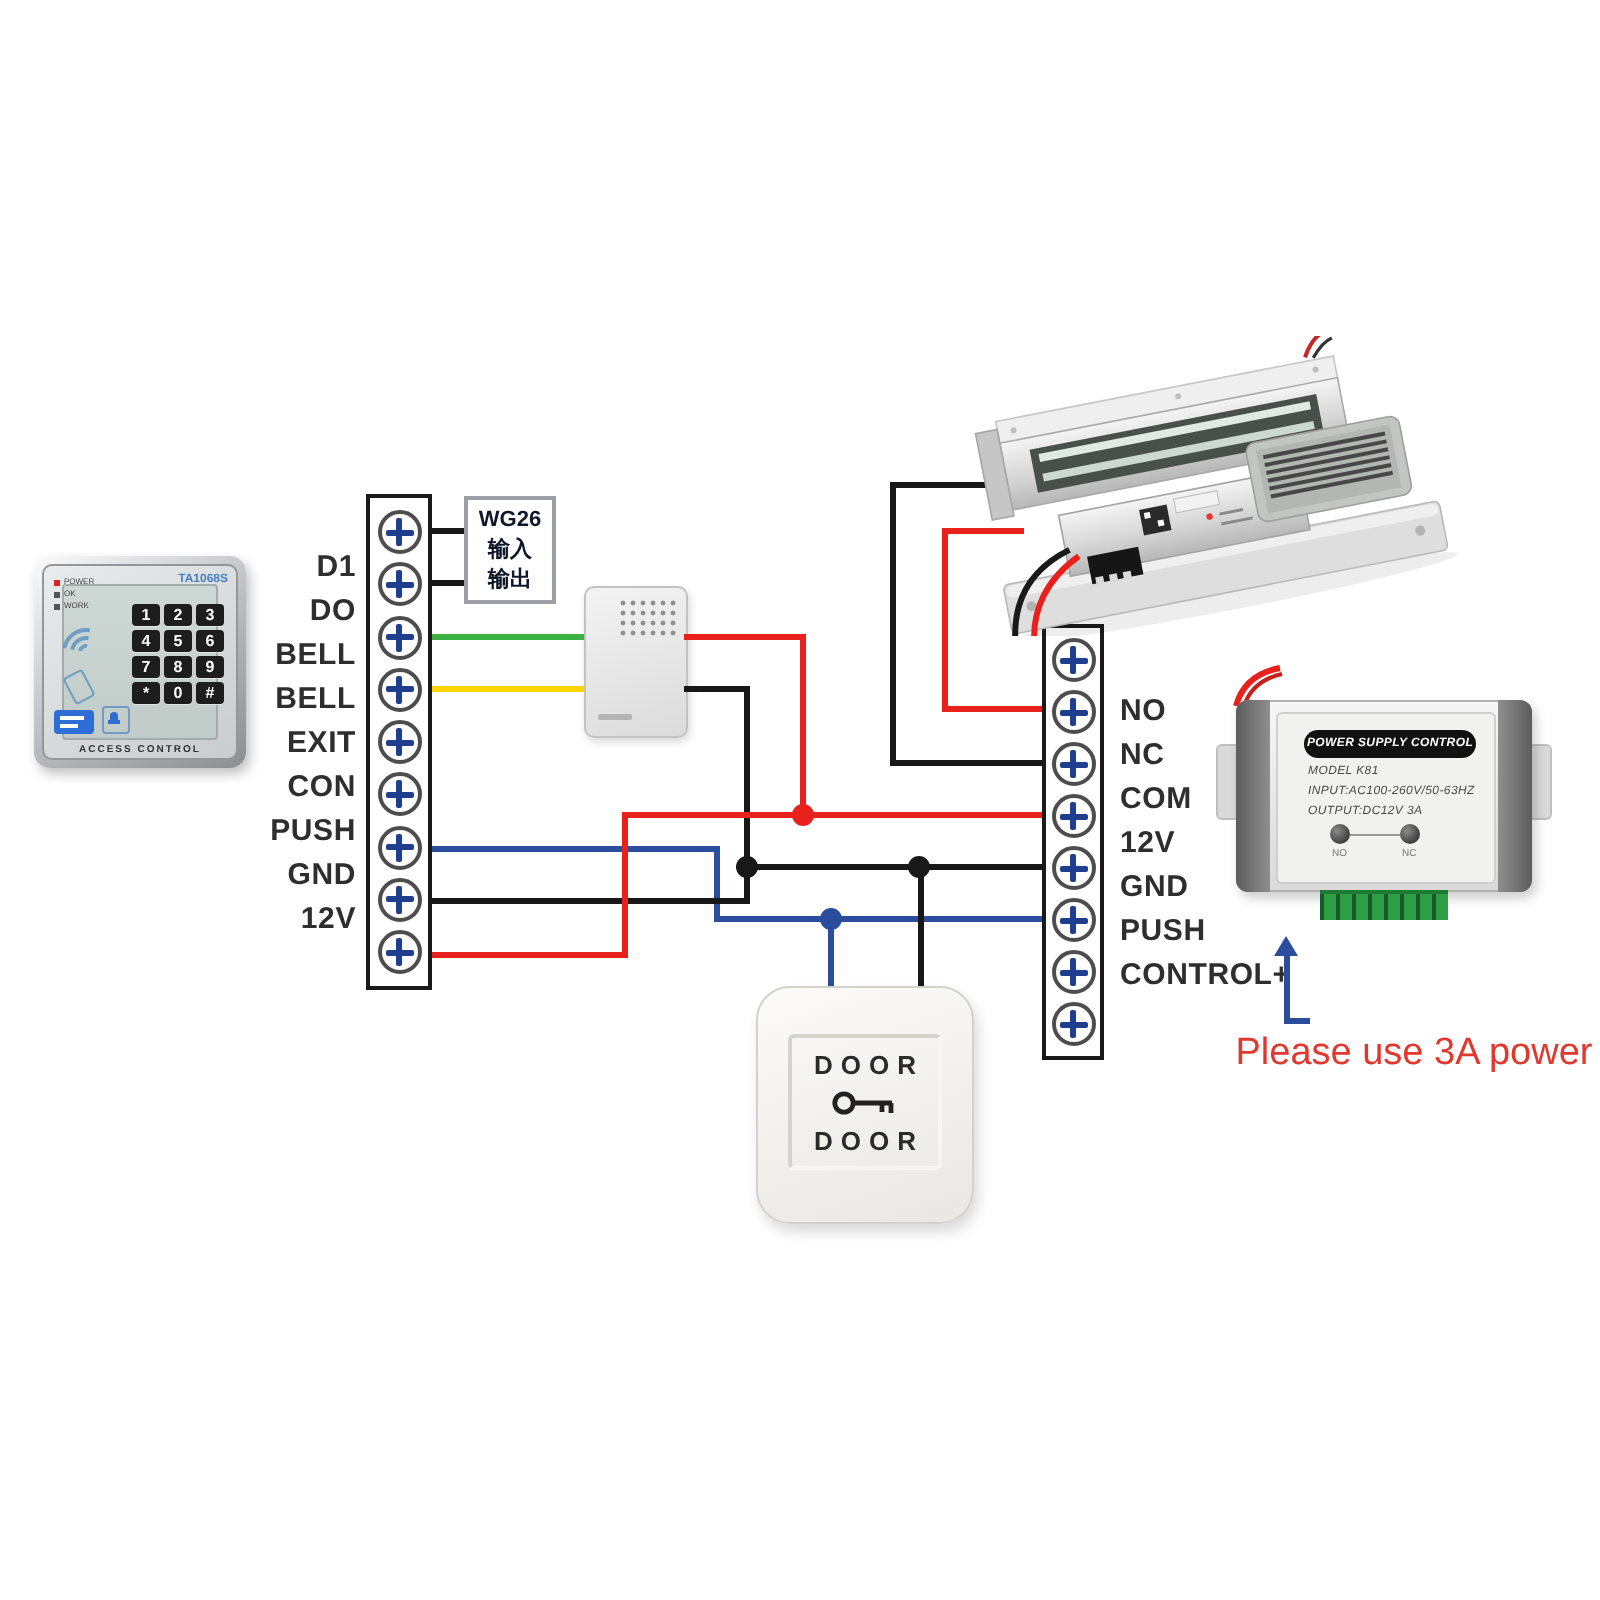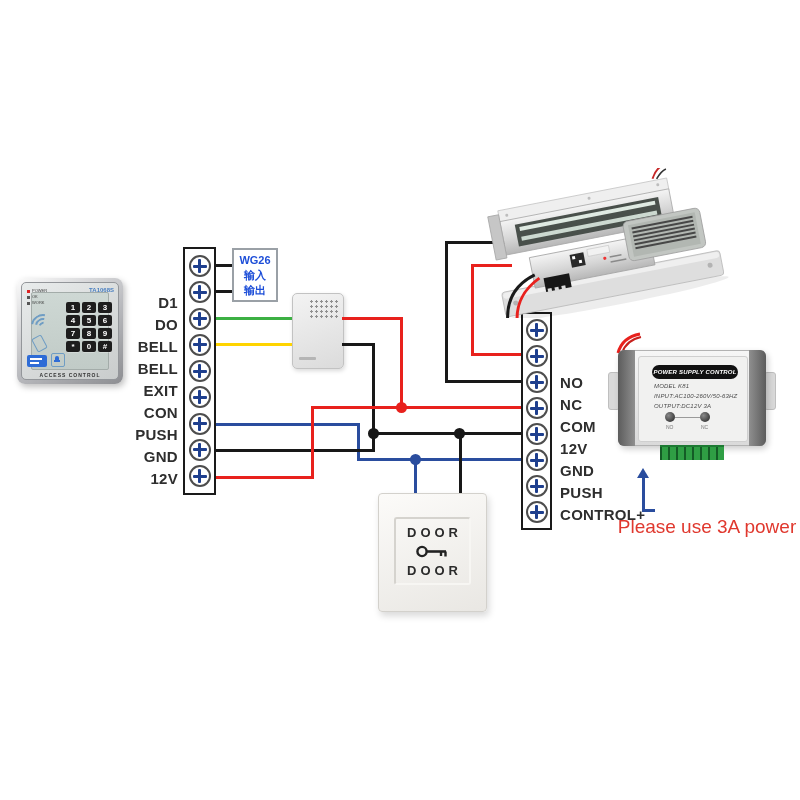--- a/index.html
+++ b/index.html
@@ -10,35 +10,35 @@
   
   .strip{position:absolute;background:#fff;border:2px solid #1a1a1a;
          display:flex;flex-direction:column;justify-content:space-between;
          align-items:center;padding:6px 0;box-sizing:border-box;}
   .term{position:relative;width:22px;height:22px;border-radius:50%;
         border:2px solid #4d4d4d;background:#fff;box-sizing:border-box;flex:0 0 auto;}
   .term::before{content:"";position:absolute;left:50%;top:2px;bottom:2px;width:3px;
         margin-left:-1.5px;background:#1e3f8e;border-radius:1px;}
   .term::after{content:"";position:absolute;top:50%;left:2px;right:2px;height:3px;
         margin-top:-1.5px;background:#1e3f8e;border-radius:1px;}
-  .lblcol{position:absolute;display:flex;flex-direction:column;justify-content:flex-end;
+  .lblcol{position:absolute;display:flex;flex-direction:column;justify-content:center;
           padding:6px 0;box-sizing:border-box;}
   .lblcol span{height:22px;display:flex;align-items:center;font-weight:bold;
                font-size:15px;color:#2e2e2e;letter-spacing:.3px;}
   .lblcol.right-align span{justify-content:flex-end;}
 
   
   .wire{position:absolute;}
   .w-red{background:#e8211d;} .w-black{background:#181818;} .w-blue{background:#2a4d9e;}
   .w-green{background:#3cb043;} .w-yellow{background:#ffd400;}
   .dot{position:absolute;width:11px;height:11px;border-radius:50%;}
 
   
   .wg26{position:absolute;left:232px;top:248px;width:46px;height:54px;background:#fff;
-        border:2px solid #9aa0a6;box-sizing:border-box;text-align:center;color:#1d4ed8;
+        border:2px solid #9aa0a6;box-sizing:border-box;text-align:center;color:#0f172a;
         font-weight:bold;padding-top:3px;}
   .wg26 div{line-height:15px;font-size:11px;}
 
   
   .kp-outer{position:absolute;left:17px;top:278px;width:106px;height:106px;border-radius:8px;
         background:linear-gradient(145deg,#fbfbfb,#b9babe 55%,#8d8e92);
         box-shadow:2px 3px 6px rgba(0,0,0,.25);}
   .kp-mid{position:absolute;left:4px;top:4px;right:4px;bottom:4px;border-radius:5px;
         background:linear-gradient(145deg,#e9ecec,#c9cccc);border:1px solid #93969a;}
   .kp-panel{position:absolute;left:9px;top:9px;right:9px;bottom:9px;border-radius:2px;
@@ -77,21 +77,21 @@
   
   .bell{position:absolute;left:292px;top:293px;width:50px;height:74px;border-radius:5px;
         background:linear-gradient(160deg,#f3f3f3,#dbdbdb);border:1px solid #c2c2c2;
         box-shadow:1px 2px 4px rgba(0,0,0,.15);}
   .bell-holes{position:absolute;right:5px;top:5px;width:29px;height:21px;
         background-image:radial-gradient(#8f8f8f 1px,transparent 1.4px);
         background-size:5px 5px;}
   .bell-label{position:absolute;left:6px;bottom:8px;width:17px;height:3px;background:#b5b5b5;border-radius:1px;}
 
   
-  .exit{position:absolute;left:378px;top:493px;width:107px;height:117px;border-radius:4px;
+  .exit{position:absolute;left:378px;top:493px;width:107px;height:117px;border-radius:17px;
         background:linear-gradient(160deg,#fcfbf9,#e9e7e3);border:1px solid #d3d1cc;
         box-shadow:2px 4px 7px rgba(0,0,0,.15);}
   .exit-inner{position:absolute;left:15px;right:15px;top:23px;bottom:26px;border-radius:3px;
         border:2px solid;border-color:#d5d3ce #f7f6f3 #f7f6f3 #d5d3ce;
         display:flex;flex-direction:column;align-items:center;justify-content:center;gap:4px;}
   .exit-word{font-size:13px;font-weight:bold;letter-spacing:4px;color:#2b2b2b;text-indent:4px;}
 
   
   .psu{position:absolute;left:608px;top:334px;width:176px;height:134px;}
   .psu-ear{position:absolute;width:12px;height:38px;top:38px;background:#d9d9d9;

